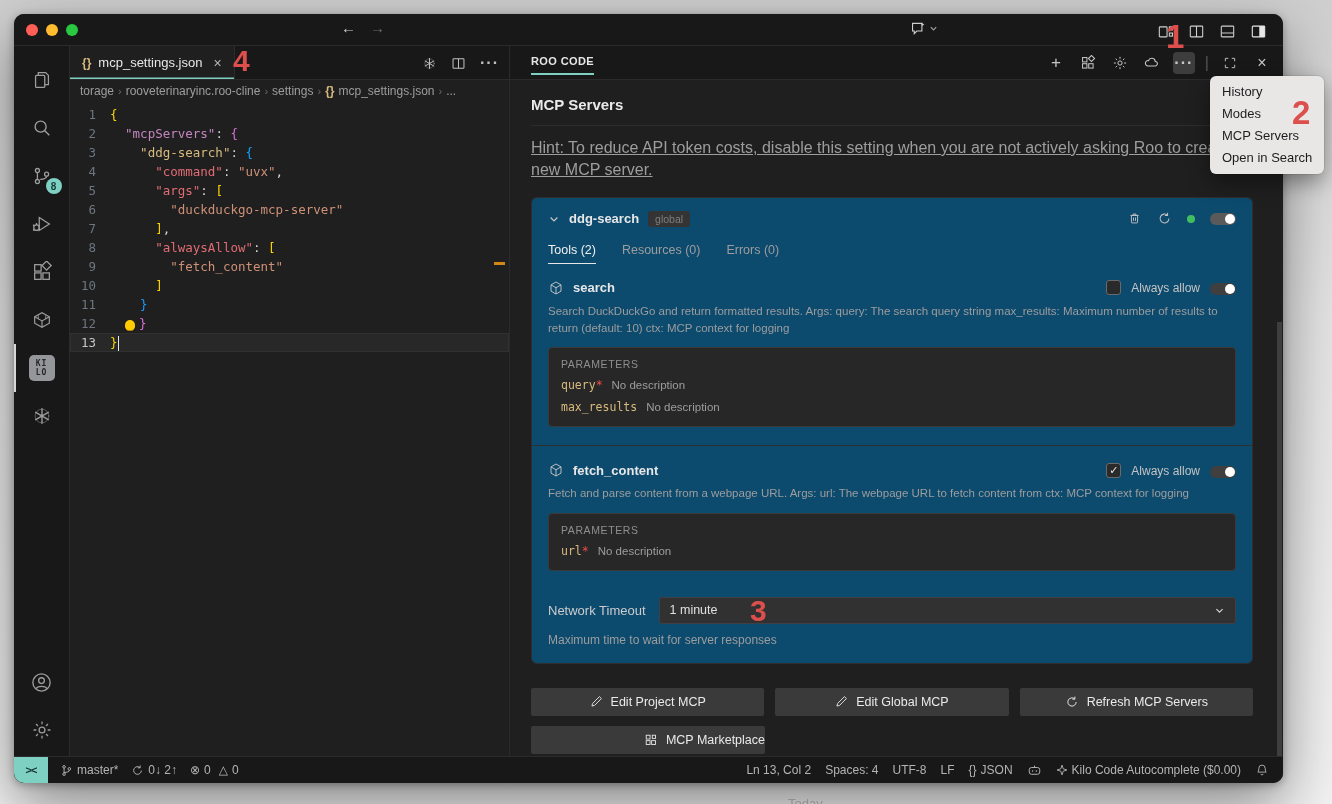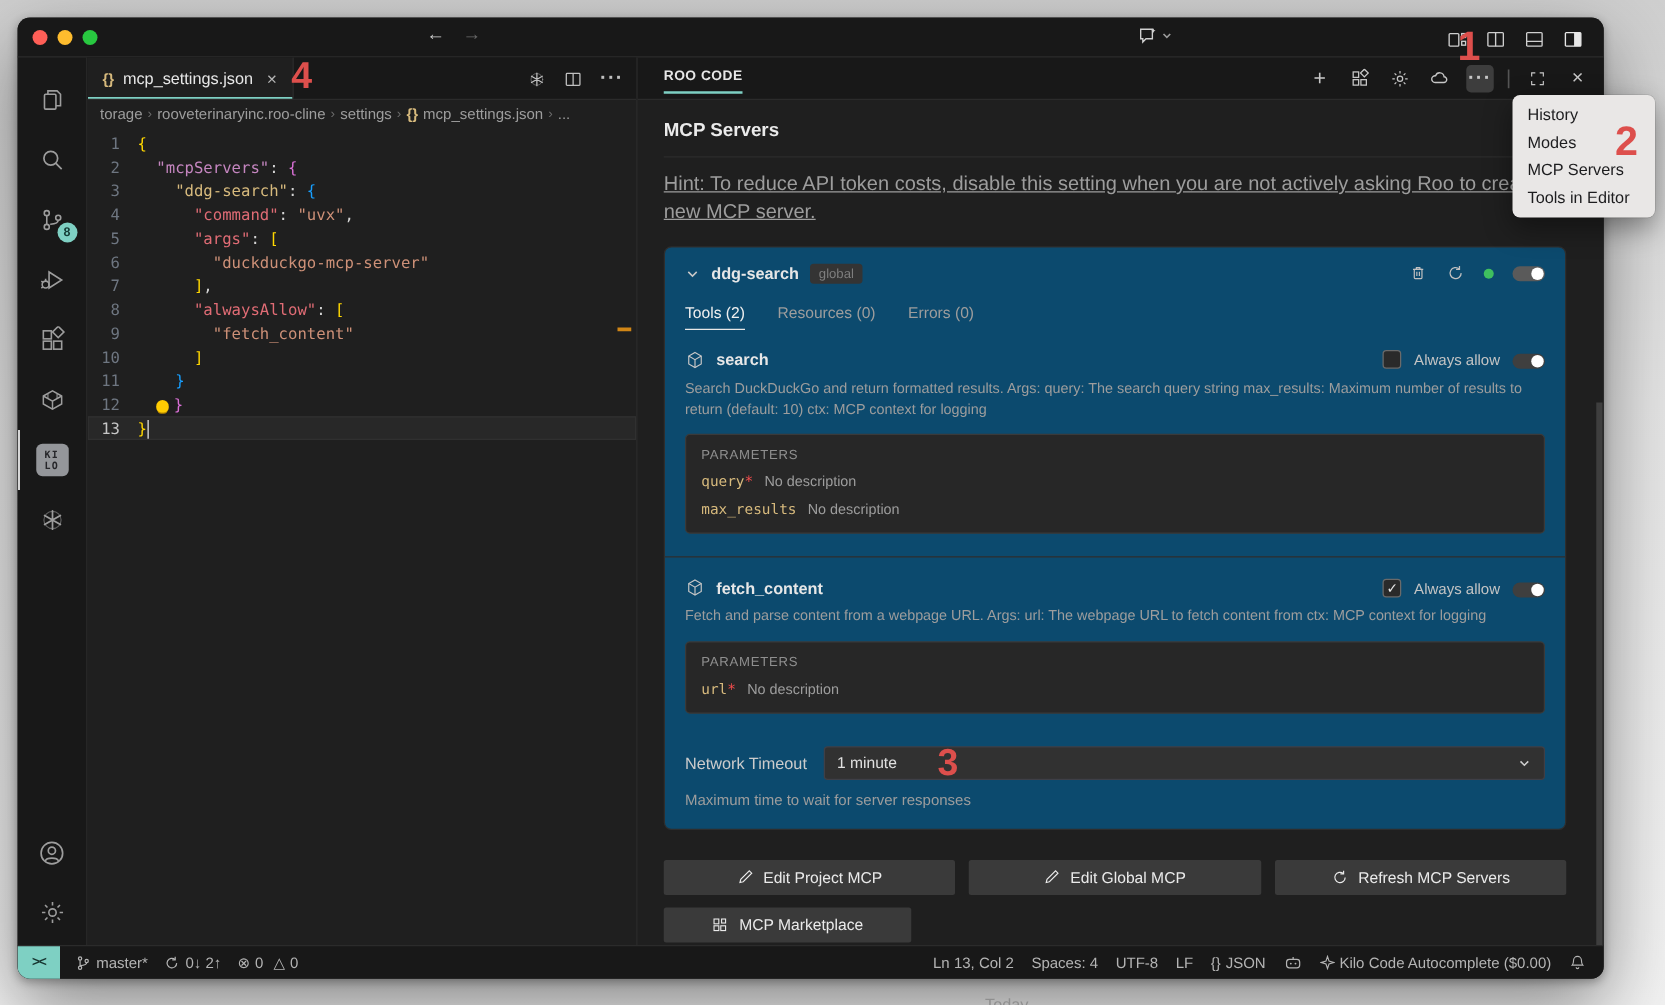--- a/index.html
+++ b/index.html
@@ -101,21 +101,21 @@
   .param-desc { color:#9d9d9d; margin-left:9px; }
   .tool-divider { margin:18px -16px 0; border-top:1px solid #2e2e2e; }
   .nt-row { margin-top:26px; display:flex; align-items:center; }
   .nt-label { font-size:13px; color:#cccccc; white-space:nowrap; }
   .nt-select { flex:1; margin-left:13px; height:27px; background:#313131; border:1px solid #3f3f46; border-radius:3px; display:flex; align-items:center; padding:0 10px; font-size:12.5px; color:#e0e0e0; }
   .nt-select .chev { margin-left:auto; color:#cfcfcf; }
   .nt-help { margin-top:9px; font-size:12px; color:#9d9d9d; }
   .btn-row { margin-top:24px; display:flex; gap:11px; }
   .btn { flex:1; height:28px; background:#3a3a3a; border-radius:2px; display:flex; align-items:center; justify-content:center; gap:8px; font-size:12.5px; color:#eaeaea; }
   .btn-row2 { margin-top:10px; display:flex; }
-  .btn.fixed { flex:none; width:198px; }
+  .btn.fixed { flex:none; width:234px;justify-content:flex-end; }
   .learn-link { margin-top:20px; font-size:13px; color:#43b9ac; }
   .panel-scrollbar { position:absolute; right:1px; top:242px; width:5px; height:478px; background:#3e3e3e; }
   
   .statusbar { height:27px; background:#181818; border-top:1px solid #2b2b2b; display:flex; align-items:center; font-size:12px; color:#b4b4b4; flex:none; }
   .remote { width:34px; height:27px; background:#7ed0c3; color:#16342f; display:flex; align-items:center; justify-content:center; font-weight:bold; font-size:11px; letter-spacing:-1px; flex:none; }
   .sb-left { display:flex; align-items:center; gap:13px; padding-left:12px; }
   .sb-right { margin-left:auto; display:flex; align-items:center; gap:14px; padding-right:14px; }
   .sb-item { display:flex; align-items:center; gap:4px; }
   
   .ctx-menu {
@@ -616,19 +616,19 @@
           </svg>
       </span>
     </div>
   </div>
 </div>
 
 <div class="ctx-menu">
     <div class="ctx-item">History</div>
     <div class="ctx-item">Modes</div>
     <div class="ctx-item">MCP Servers</div>
-    <div class="ctx-item">Tools in Editor</div>
+    <div class="ctx-item">Open in Search</div>
   </div>
 
 <span class="ann ann1">1</span>
 <span class="ann ann2">2</span>
 <span class="ann ann3">3</span>
 <span class="ann ann4">4</span>
 
 </body></html>

